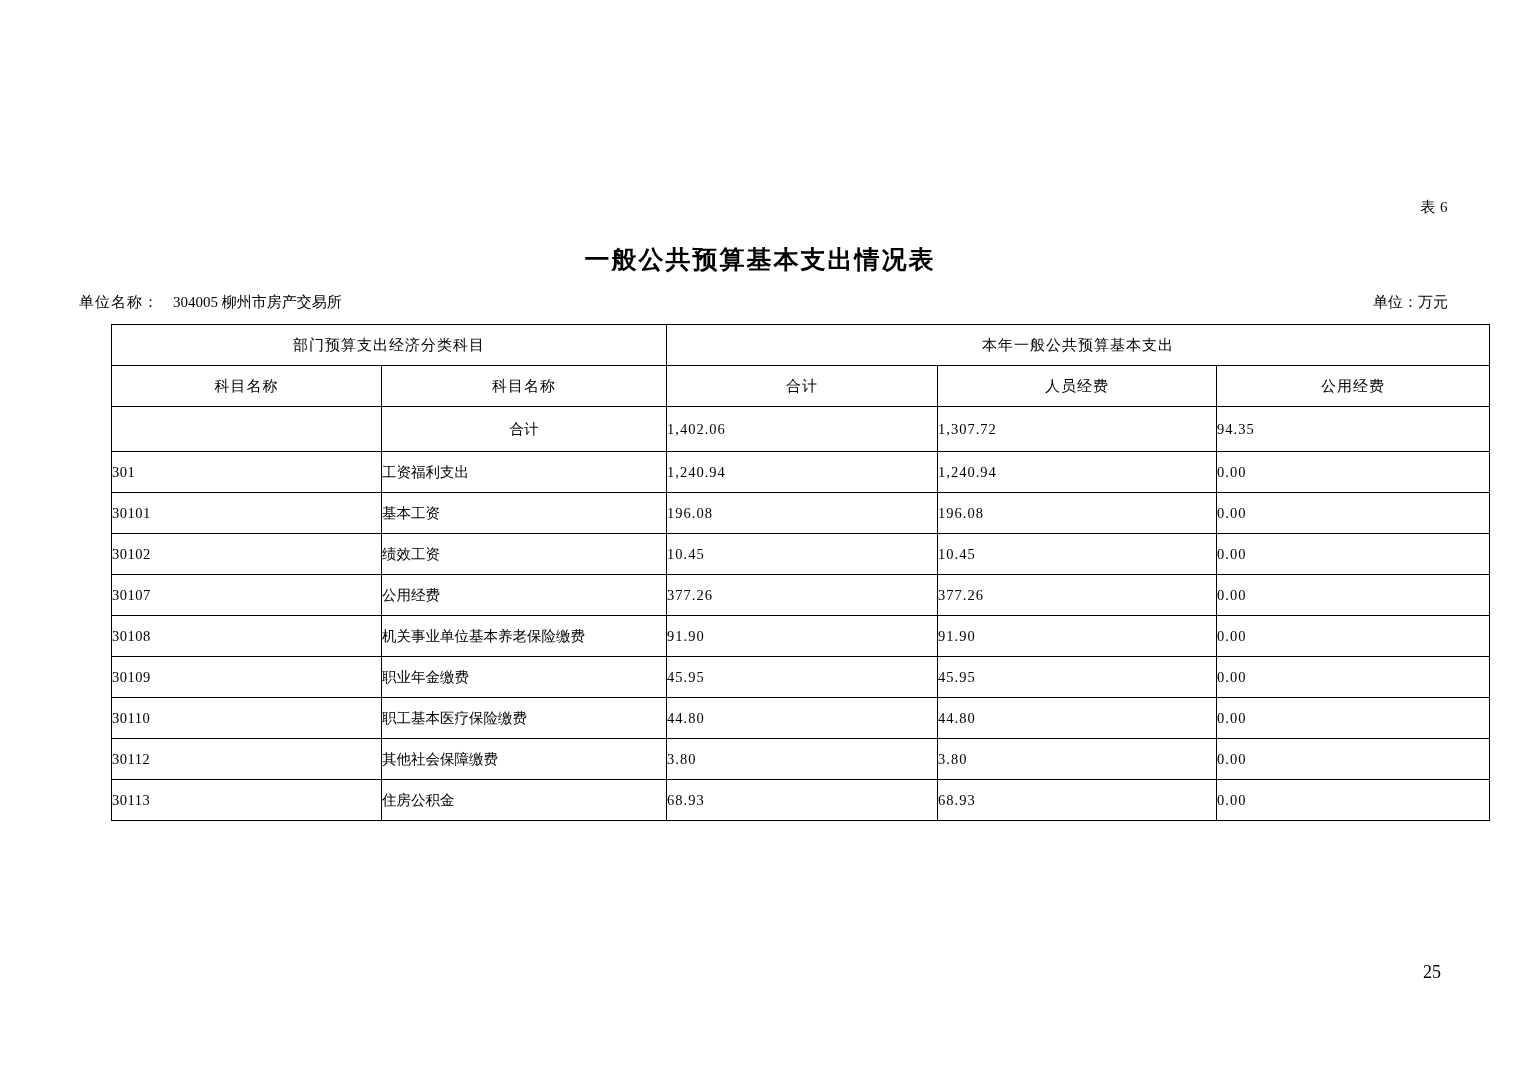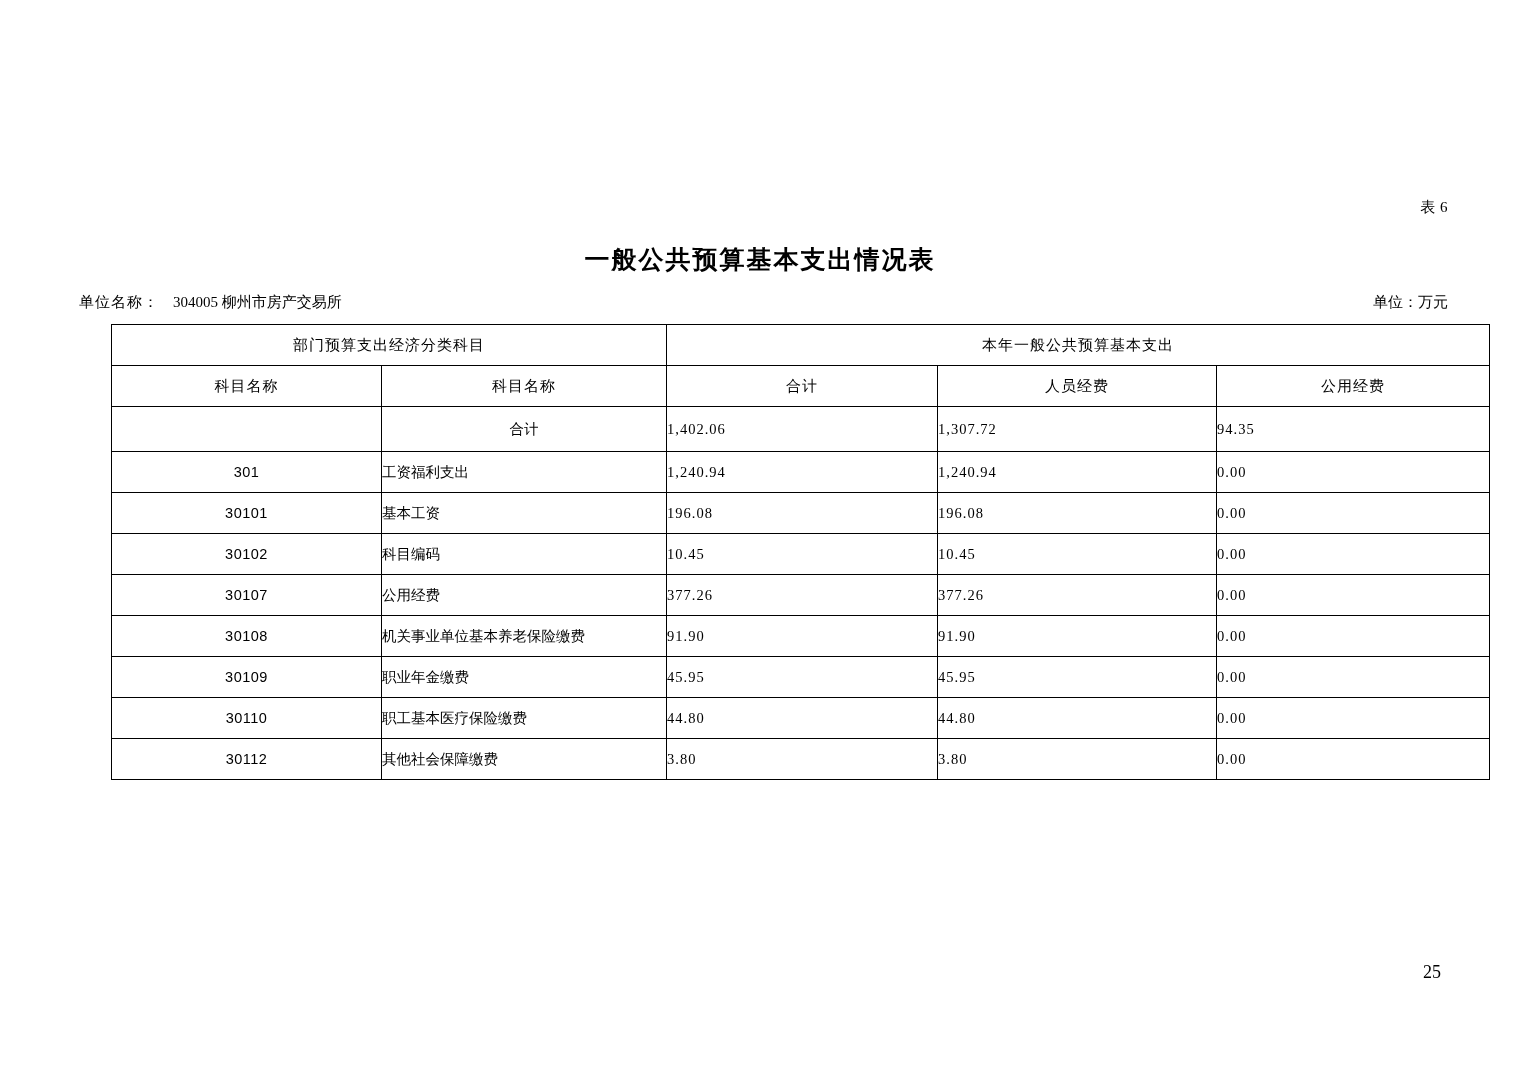--- a/index.html
+++ b/index.html
@@ -77,22 +77,22 @@
     letter-spacing: 1px;
   }
   .col-head {
     text-align: center;
     height: 60px;
     font-size: 15px;
     letter-spacing: 1px;
   }
   td.code {
     padding-left: 14px;
-    text-align: center;
-    font-family: Liberation Sans, sans-serif;
+    text-align: left;
+    font-family: Liberation Serif, serif;
     letter-spacing: 0.5px;
   }
   td.name {
     padding-left: 14px;
     text-align: left;
   }
   td.name.center {
     text-align: center;
     padding-left: 0;
   }
@@ -165,21 +165,21 @@
       </tr>
       <tr>
         <td class="code">30101</td>
         <td class="name">基本工资</td>
         <td class="num">196.08</td>
         <td class="num">196.08</td>
         <td class="num">0.00</td>
       </tr>
       <tr>
         <td class="code">30102</td>
-        <td class="name">科目编码</td>
+        <td class="name">绩效工资</td>
         <td class="num">10.45</td>
         <td class="num">10.45</td>
         <td class="num">0.00</td>
       </tr>
       <tr>
         <td class="code">30107</td>
         <td class="name">公用经费</td>
         <td class="num">377.26</td>
         <td class="num">377.26</td>
         <td class="num">0.00</td>
@@ -205,18 +205,25 @@
         <td class="num">44.80</td>
         <td class="num">0.00</td>
       </tr>
       <tr>
         <td class="code">30112</td>
         <td class="name">其他社会保障缴费</td>
         <td class="num">3.80</td>
         <td class="num">3.80</td>
         <td class="num">0.00</td>
       </tr>
+      <tr>
+        <td class="code">30113</td>
+        <td class="name">住房公积金</td>
+        <td class="num">68.93</td>
+        <td class="num">68.93</td>
+        <td class="num">0.00</td>
+      </tr>
     </tbody>
   </table>
 
   <div class="page-number">25</div>
 
 </div>
 
 </body></html>

